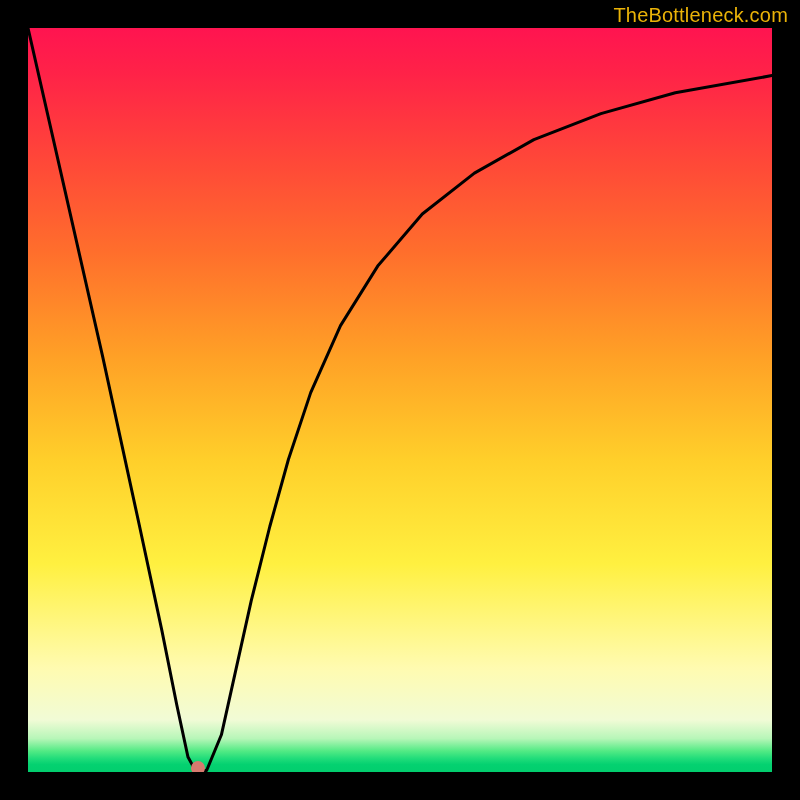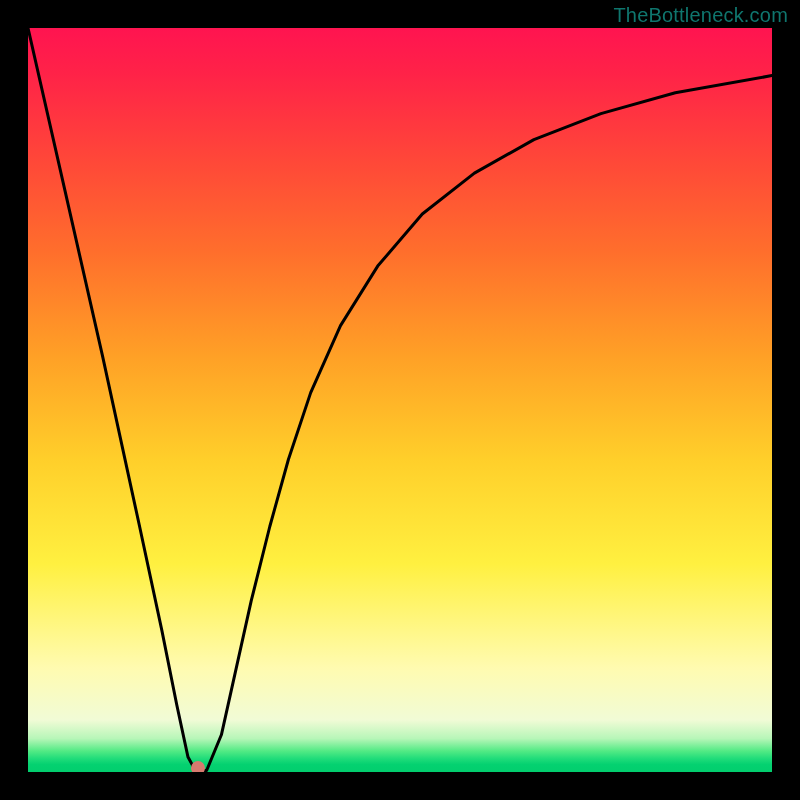--- a/index.html
+++ b/index.html
@@ -51,21 +51,21 @@
     width: 14px;
     height: 14px;
     border-radius: 50%;
     background: #d77a6f;
     transform: translate(-50%, -50%);
   }
   .watermark {
     position: absolute;
     top: 4px;
     right: 12px;
-    color: #0f766e;
+    color: #eab308;
     font-size: 20px;
     font-weight: 500;
     letter-spacing: 0.2px;
   }
   svg.curve {
     position: absolute;
     inset: 0;
   }
 </style>
 </head>

